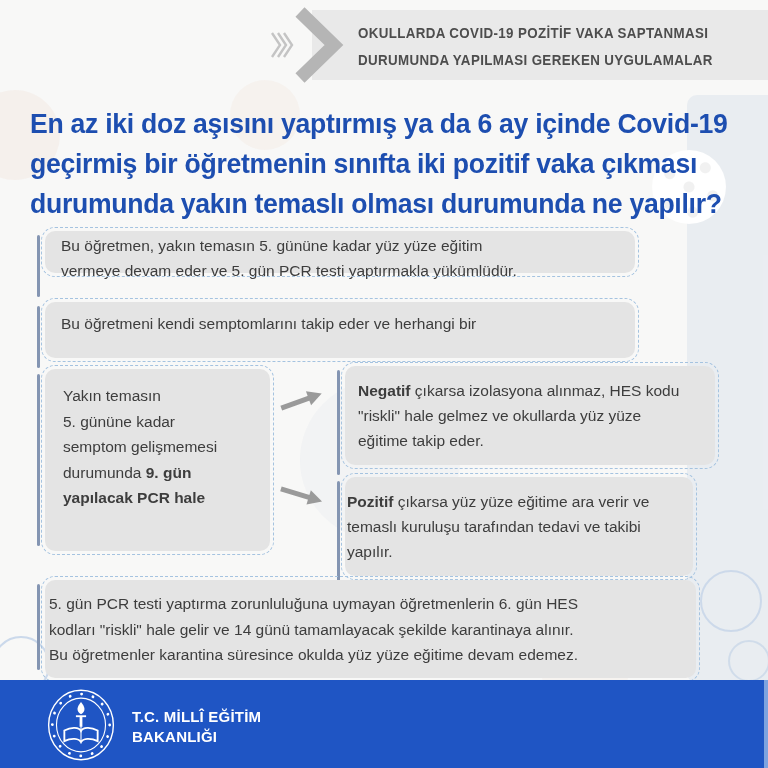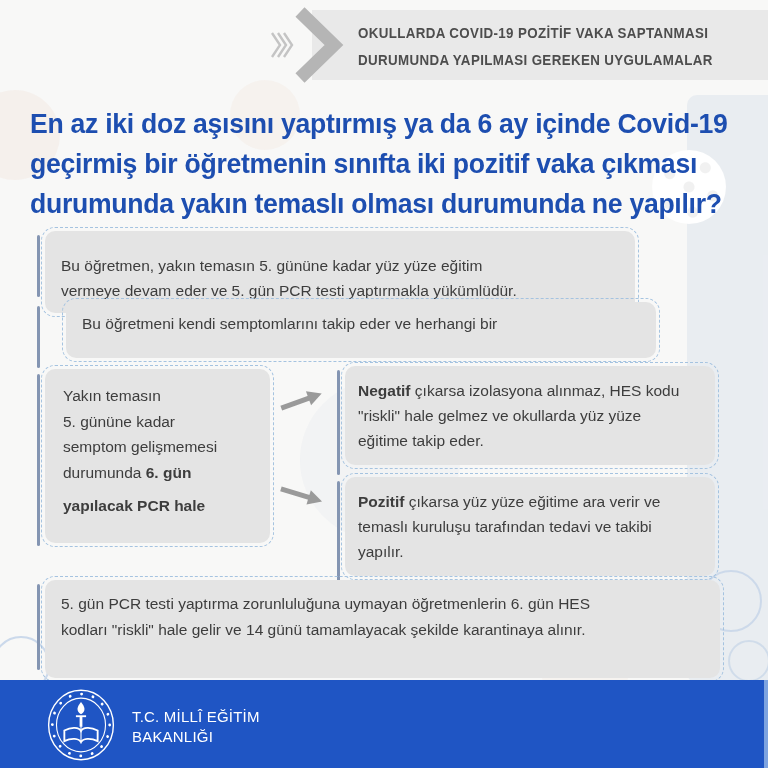--- a/index.html
+++ b/index.html
@@ -30,34 +30,34 @@
   .chev-big{left:293px;top:4px;}
   
   .title{left:30px;top:104px;width:740px;color:#1d4eb0;font-weight:bold;
          font-size:28px;line-height:40px;letter-spacing:-.3px;
          transform:scaleX(.95);transform-origin:0 0;}
   
   .gbox{position:absolute;background:#e4e4e4;border-radius:10px;
         outline:1.5px dashed #a5c3e0;outline-offset:3px;
         color:#3d3d3d;font-size:15.5px;line-height:25px;}
   .gbox .ln{white-space:nowrap;}
-  .b{font-weight:bold;margin-top:8px;}
+  .b{font-weight:bold;}
   .bar{position:absolute;width:3px;background:#8495b2;border-radius:2px;}
-  .box1{left:45px;top:231px;width:558px;height:38px;padding:22px 16px;}
-  .box2{left:45px;top:302px;width:558px;height:38px;padding:9px 16px;margin-left:21px;}
-  .condbox{left:45px;top:369px;width:192px;height:138px;padding:14px 15px 22px 18px;line-height:25.5px;}
+  .box1{left:45px;top:231px;width:558px;height:38px;padding:2px 16px;}
+  .box2{left:45px;top:302px;width:558px;height:38px;padding:9px 16px;}
+  .condbox{left:45px;top:369px;width:192px;height:138px;padding:14px 15px 30px 18px;line-height:25.5px;}
   .negbox{left:345px;top:366px;width:344px;height:75px;padding:12px 13px;}
-  .posbox{left:345px;top:477px;width:344px;height:75px;padding:12px 13px;}
-  .warnbox{left:45px;top:580px;width:643px;height:76px;padding:11px 16px;line-height:25.5px;}
+  .posbox{left:345px;top:477px;width:344px;height:75px;padding:12px 2px;}
+  .warnbox{left:45px;top:580px;width:643px;height:76px;padding:11px 4px;line-height:25.5px;}
   .arrow{position:absolute;}
   
   .footer{left:0;top:680px;width:768px;height:88px;background:#1f55c4;}
   .footer-edge{left:764px;top:680px;width:4px;height:88px;background:#7da3e0;}
   .emblem{left:44px;top:688px;width:74px;height:74px;}
-  .ministry{left:132px;top:707px;color:#ffffff;font-weight:normal;font-size:15px;
+  .ministry{left:132px;top:707px;color:#ffffff;font-weight:bold;font-size:15px;
             line-height:20px;letter-spacing:.2px;}
 </style>
 </head>
 <body>
 
 <div class="deco right-band"></div>
 <div class="deco virus-ball"></div>
 <div class="deco blob" style="left:-30px;top:90px;width:90px;height:90px;background:rgba(235,205,188,.18);"></div>
 <div class="deco blob" style="left:230px;top:80px;width:70px;height:70px;background:rgba(238,210,195,.16);"></div>
 <div class="deco blob" style="left:540px;top:640px;width:90px;height:60px;background:rgba(238,212,198,.15);"></div>
@@ -97,21 +97,21 @@
 <div class="bar" style="left:37px;top:306px;height:62px;"></div>
 <div class="gbox box2">
   <div class="ln">Bu öğretmeni kendi semptomlarını takip eder ve herhangi bir</div>
 </div>
 
 <div class="bar" style="left:37px;top:374px;height:172px;"></div>
 <div class="gbox condbox">
   <div class="ln">Yakın temasın</div>
   <div class="ln">5. gününe kadar</div>
   <div class="ln">semptom gelişmemesi</div>
-  <div class="ln"><span>durumunda </span><span class="b">6. gün</span></div>
+  <div class="ln"><span>durumunda </span><span class="b">9. gün</span></div>
   <div class="ln b">yapılacak PCR hale</div>
 </div>
 
 <svg class="arrow" style="left:278px;top:392px;transform:rotate(-20deg);" width="46" height="18" viewBox="0 0 46 18">
   <line x1="2" y1="9" x2="33" y2="9" stroke="#9a9a9a" stroke-width="5"></line>
   <polygon points="31,1.5 45,9 31,16.5" fill="#9a9a9a"></polygon>
 </svg>
 <svg class="arrow" style="left:278px;top:486px;transform:rotate(17deg);" width="46" height="18" viewBox="0 0 46 18">
   <line x1="2" y1="9" x2="33" y2="9" stroke="#9a9a9a" stroke-width="5"></line>
   <polygon points="31,1.5 45,9 31,16.5" fill="#9a9a9a"></polygon>
@@ -128,20 +128,21 @@
 <div class="gbox posbox">
   <div class="ln"><span class="b">Pozitif</span><span> çıkarsa yüz yüze eğitime ara verir ve</span></div>
   <div class="ln">temaslı kuruluşu tarafından tedavi ve takibi</div>
   <div class="ln">yapılır.</div>
 </div>
 
 <div class="bar" style="left:37px;top:584px;height:86px;"></div>
 <div class="gbox warnbox">
   <div class="ln">5. gün PCR testi yaptırma zorunluluğuna uymayan öğretmenlerin 6. gün HES</div>
   <div class="ln">kodları "riskli" hale gelir ve 14 günü tamamlayacak şekilde karantinaya alınır.</div>
+  <div class="ln">Bu öğretmenler karantina süresince okulda yüz yüze eğitime devam edemez.</div>
 </div>
 
 <div class="abs footer"></div>
 <div class="abs footer-edge"></div>
 <svg class="abs emblem" viewBox="0 0 80 80">
   <ellipse cx="40" cy="40" rx="35" ry="37.5" fill="none" stroke="#ffffff" stroke-width="1.5"></ellipse>
   <ellipse cx="40" cy="40" rx="31" ry="33.5" fill="none" stroke="#ffffff" stroke-width="3" stroke-dasharray="0.1,12.6" stroke-linecap="round"></ellipse>
   <ellipse cx="40" cy="40" rx="26.5" ry="29" fill="none" stroke="#ffffff" stroke-width="1.2"></ellipse>
   <path d="M40 15 c4 5 6 9 0 13.5 c-6 -4.5 -4 -8.5 0 -13.5 z" fill="#ffffff"></path>
   <line x1="34.5" y1="30.5" x2="45.5" y2="30.5" stroke="#ffffff" stroke-width="2"></line>

